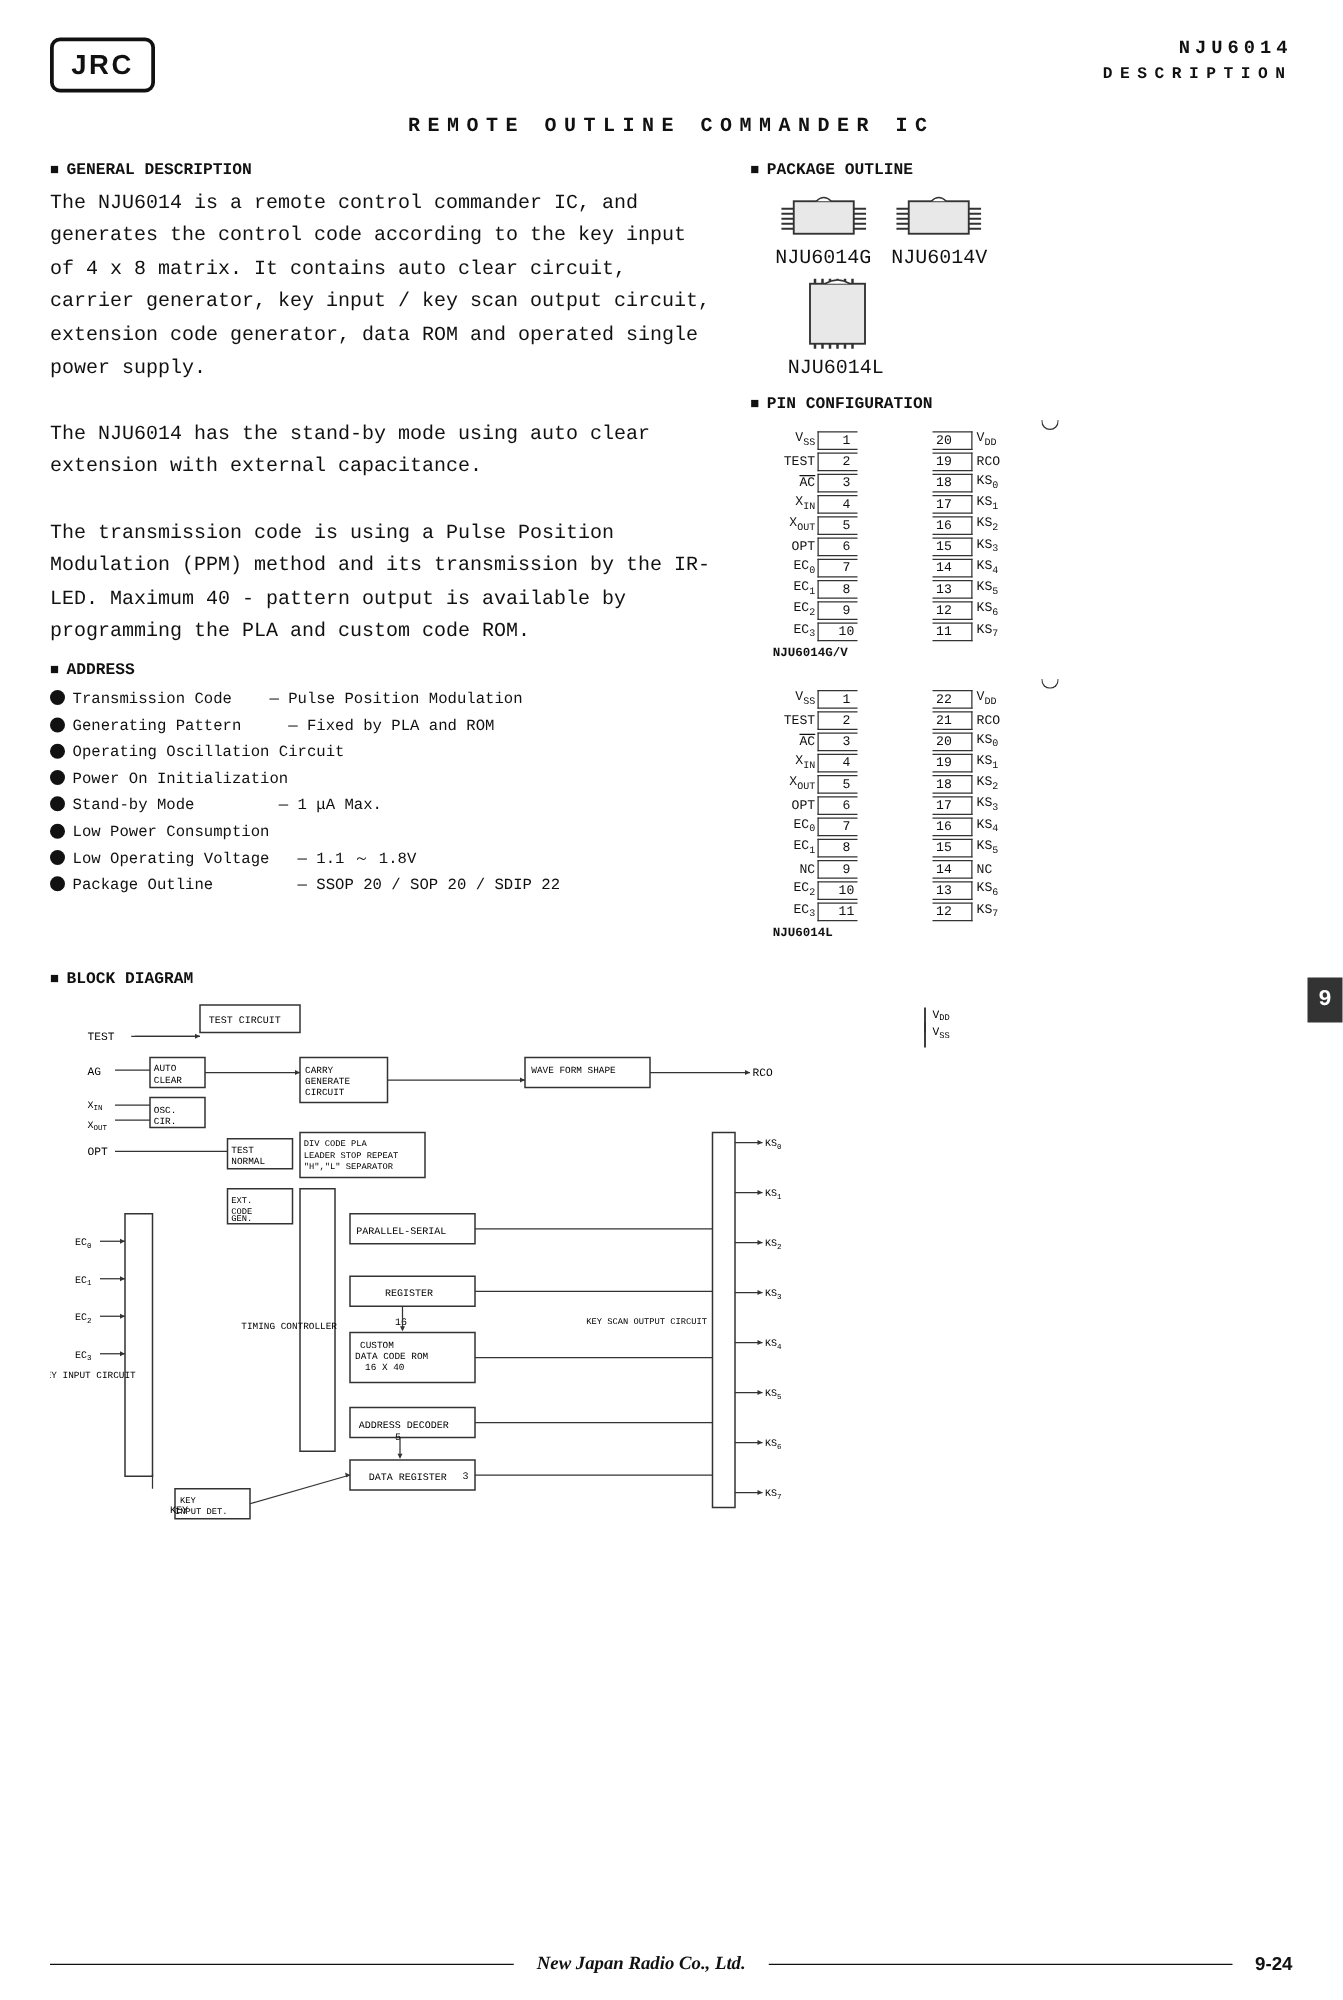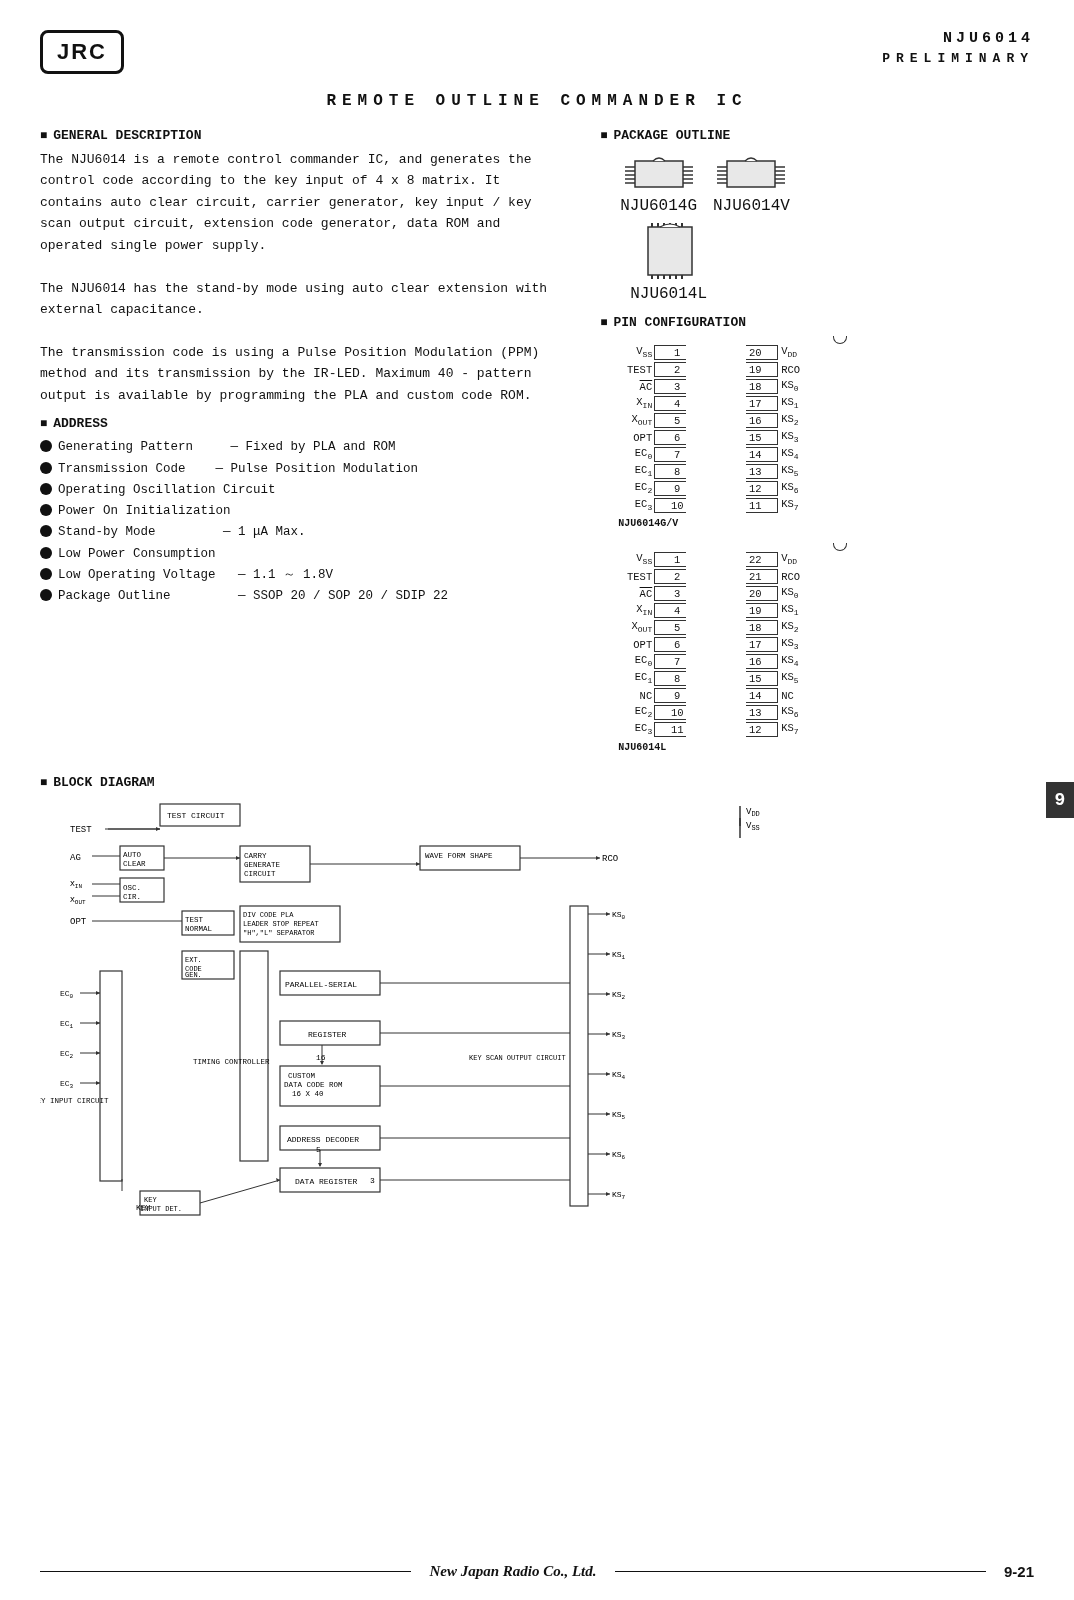--- a/index.html
+++ b/index.html
@@ -73,21 +73,21 @@
       margin-bottom: 6px;
       display: flex;
       align-items: center;
       gap: 6px;
     }
     .section-title::before {
       content: '■';
       font-size: 12px;
     }
     .section-body {
-      font-size: 13px;
+      font-size: 16px;
       line-height: 1.65;
       font-family: Liberation Mono, monospace;
     }
     
     .features-list {
       list-style: none;
       padding: 0;
       margin: 0;
     }
     .features-list li {
@@ -168,21 +168,21 @@
   </style>
 </head>
 <body>
 
 <div class="page">
 
   <div class="header">
     <div class="jrc-logo">JRC</div>
     <div>
       <div class="header-right">NJU6014</div>
-      <div class="preliminary">PRELIMINARY</div>
+      <div class="preliminary">DESCRIPTION</div>
     </div>
   </div>
 
   <div class="page-title">REMOTE  OUTLINE  COMMANDER  IC</div>
 
   <div class="two-col">
 
     <div class="col-left">
 
       <div class="section-title">GENERAL DESCRIPTION</div>
@@ -192,25 +192,25 @@
         <p>The NJU6014 has the stand-by mode using auto clear extension with external capacitance.</p>
         <br>
         <p>The transmission code is using a Pulse Position Modulation (PPM) method and its transmission by the IR-LED. Maximum 40 - pattern output is available by programming the PLA and custom code ROM.</p>
       </div>
 
       <div style="margin-top:10px;">
         <div class="section-title">ADDRESS</div>
         <ul class="features-list">
           <li>
               <span class="bullet"></span>
+              <span>Transmission Code &nbsp;&nbsp; — Pulse Position Modulation</span>
+            </li>
+          <li>
+              <span class="bullet"></span>
               <span>Generating Pattern &nbsp;&nbsp;&nbsp; — Fixed by PLA and ROM</span>
-            </li>
-          <li>
-              <span class="bullet"></span>
-              <span>Transmission Code &nbsp;&nbsp; — Pulse Position Modulation</span>
             </li>
           <li>
               <span class="bullet"></span>
               <span>Operating Oscillation Circuit</span>
             </li>
           <li>
               <span class="bullet"></span>
               <span>Power On Initialization</span>
             </li>
           <li>
@@ -685,15 +685,15 @@
         <text x="96" y="414" font-size="8">KEY</text>
         <line x1="82" y1="395" x2="82" y2="383" stroke="#333" stroke-width="1"></line>
       </svg>
     </div>
   </div>
 
   <div class="footer">
     <div class="footer-line"></div>
     <div class="footer-center">New Japan Radio Co., Ltd.</div>
     <div class="footer-line"></div>
-    <div class="footer-page" style="margin-left:18px;">9-21</div>
+    <div class="footer-page" style="margin-left:18px;">9-24</div>
   </div>
 </div>
 
 </body></html>

